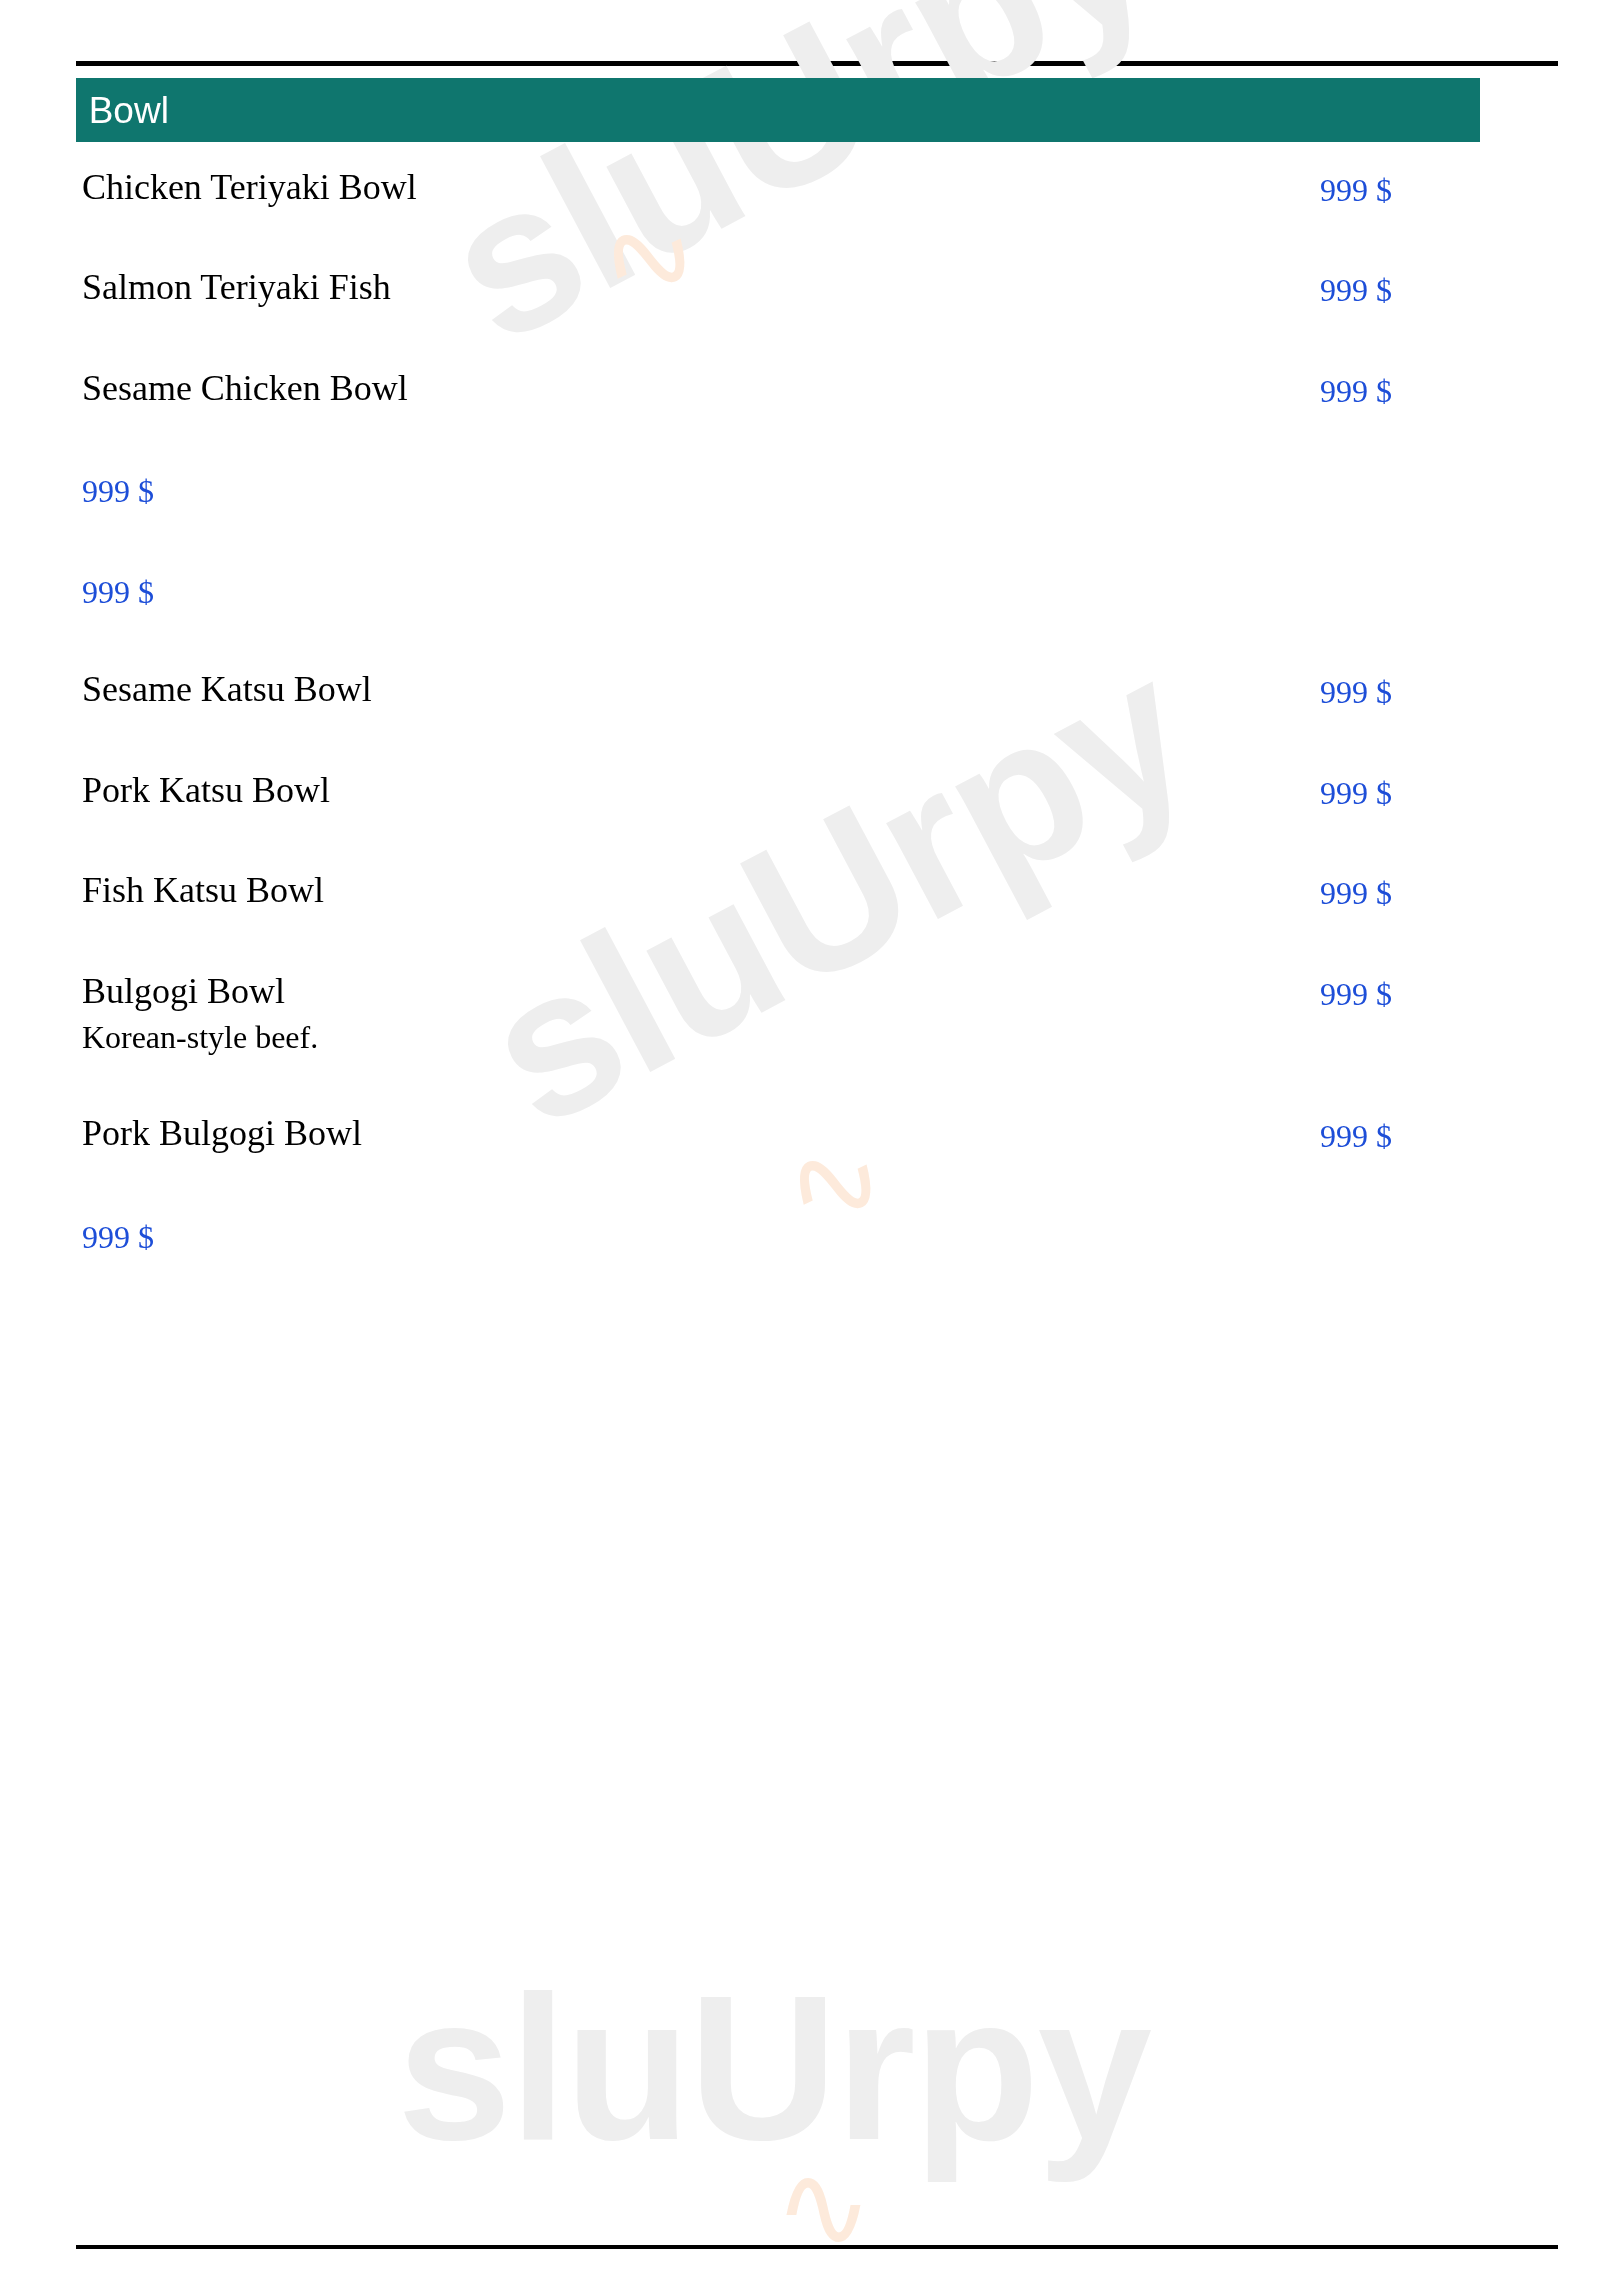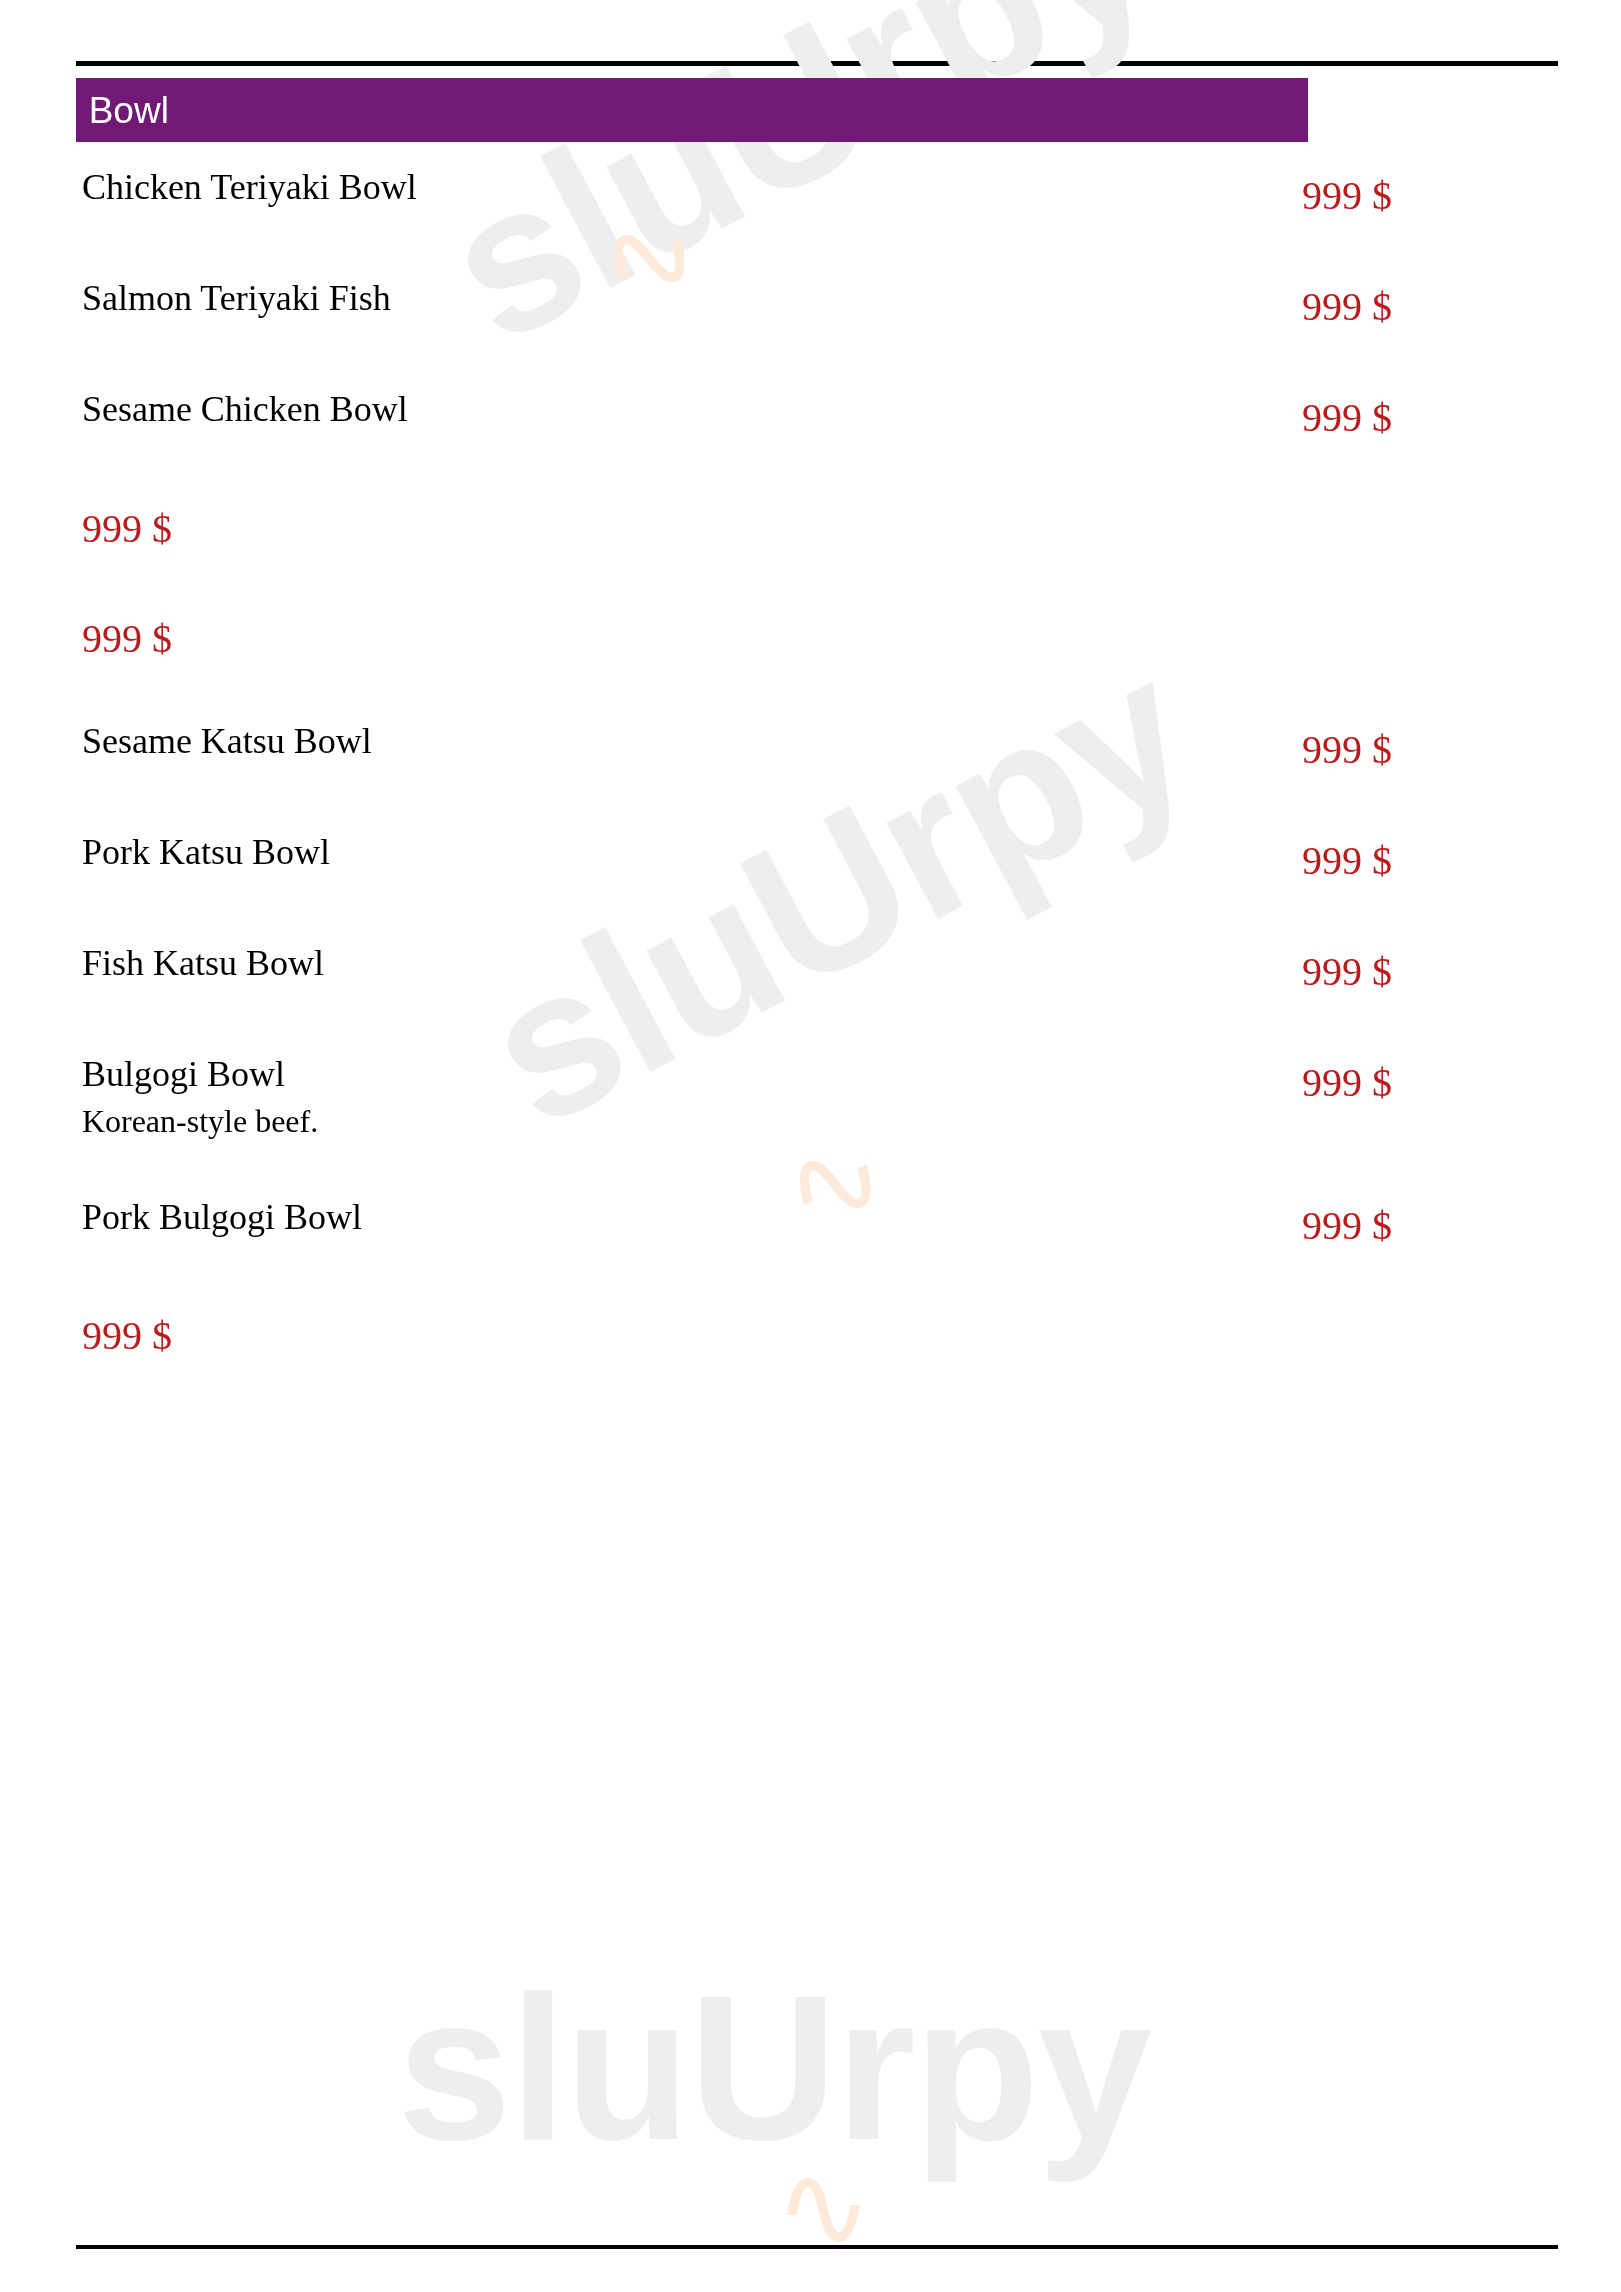--- a/index.html
+++ b/index.html
@@ -81,23 +81,23 @@
   }
   .sw-1 { left: 598px; top: 186px; transform: rotate(-25deg); }
   .sw-2 { left: 784px; top: 1112px; transform: rotate(-25deg); }
   .sw-3 { left: 774px; top: 2137px; }
 
   
   .section-band {
     position: absolute;
     left: 76px;
     top: 78px;
-    width: 1232px;
+    width: 1404px;
     height: 64px;
-    background: #701a75;
+    background: #0f766e;
     display: flex;
     align-items: center;
   }
   .section-title {
     font-family: "Liberation Sans", sans-serif;
     font-size: 37px;
     color: #ffffff;
     padding-left: 12.7px;
     line-height: 1;
   }
@@ -126,23 +126,23 @@
     line-height: 1.18;
     color: #000000;
   }
   .item-desc {
     font-size: 32px;
     line-height: 1.22;
     color: #000000;
     margin-top: 6px;
   }
   .item-price {
-    font-size: 40px;
+    font-size: 32px;
     line-height: 1.3;
-    color: #b91c1c;
+    color: #1d4ed8;
     white-space: nowrap;
     padding-top: 3.9px;
     padding-right: 88px;
   }
 </style>
 </head>
 <body>
 
 <div class="page">
 

